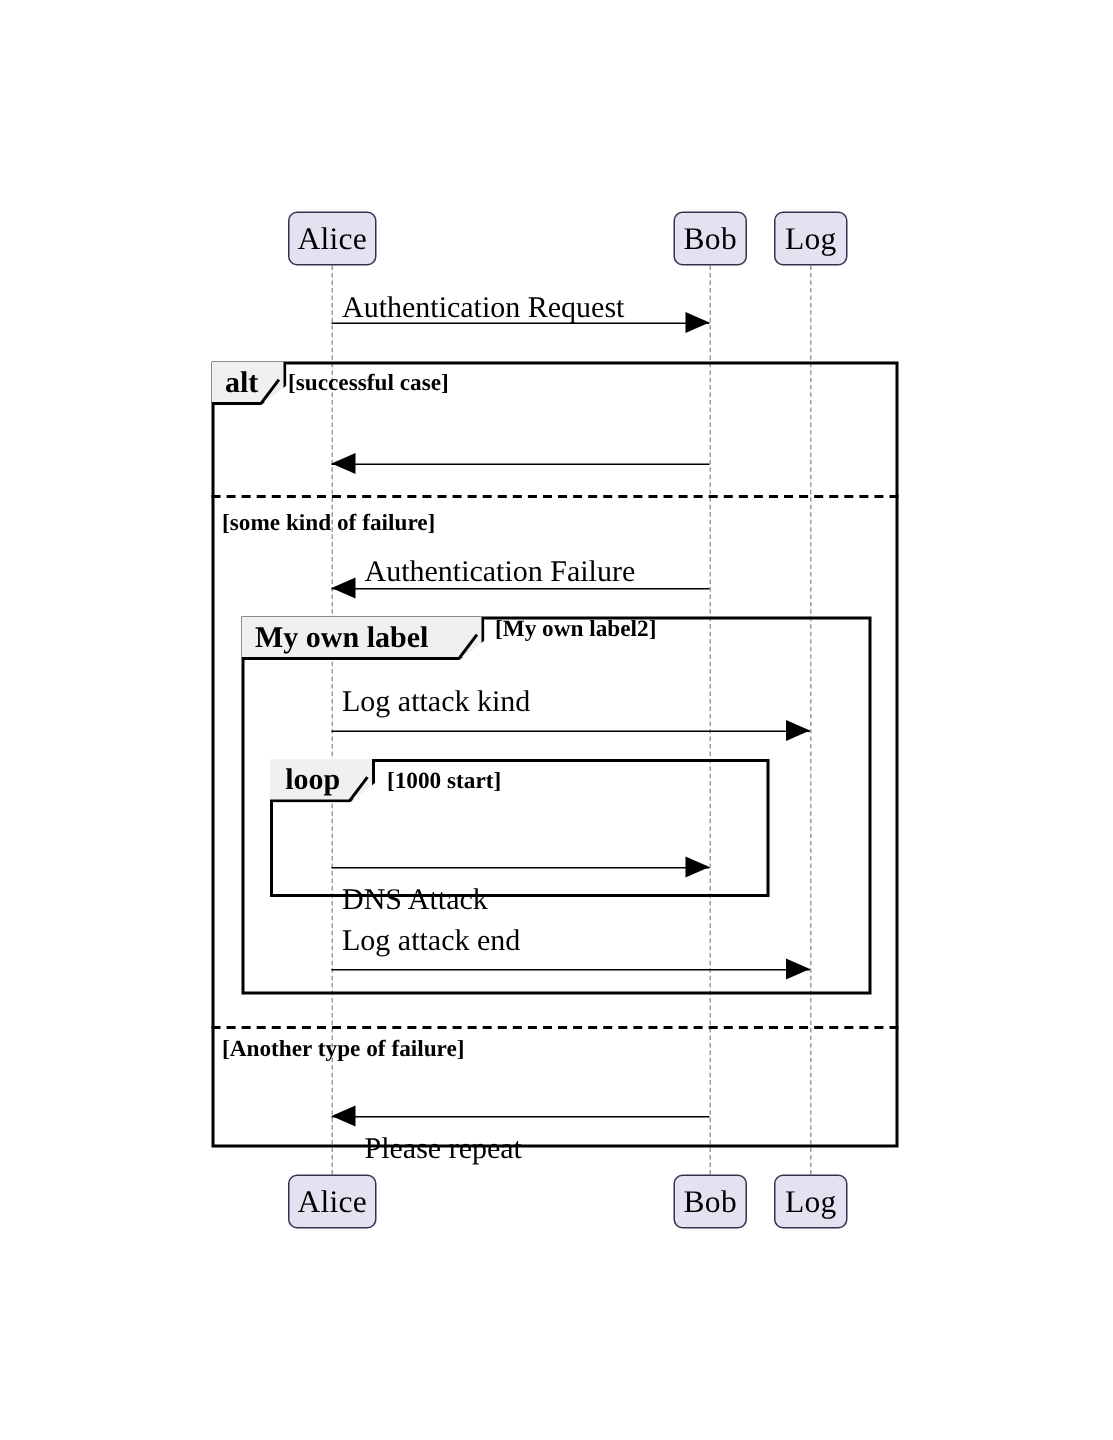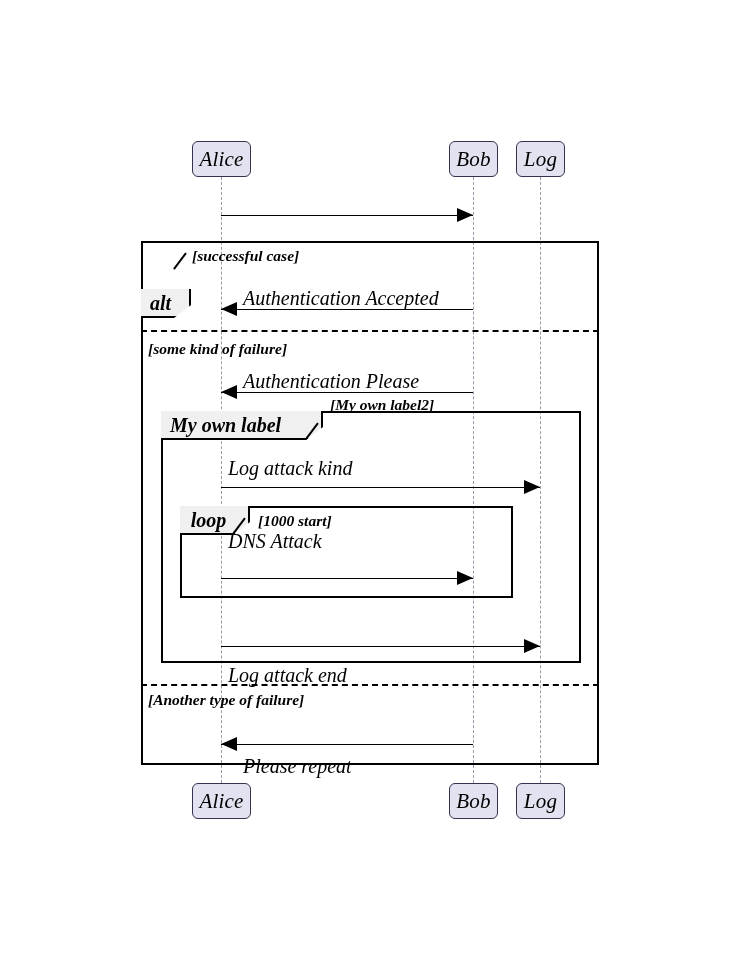--- a/index.html
+++ b/index.html
@@ -14,21 +14,20 @@
     font-family: "Liberation Serif", "DejaVu Serif", serif;
     overflow: hidden;
   }
 
   #diagram {
     position: absolute;
     left: 0;
     top: 0;
     width: 742px;
     height: 780px;
-    font-style: italic;
   }
 
   
   .participant {
     position: absolute;
     box-sizing: border-box;
     background: #E2E2F0;
     border: 1.6px solid #33334d;
     border-radius: 6px;
     display: flex;
@@ -141,65 +140,65 @@
   <div class="participant" style="left:192px; top:141px; width:59px; height:36px;">
     <span>Alice</span>
   </div>
   <div class="participant" style="left:449px; top:141px; width:49px; height:36px;">
     <span>Bob</span>
   </div>
   <div class="participant" style="left:516px; top:141px; width:49px; height:36px;">
     <span>Log</span>
   </div>
 
+  <div class="msg-label" style="left:228px; top:195px;">Authentication Request</div>
   <div class="msg-line" style="left:221px; top:215px; width:252px;"></div>
   <div class="arrow-head right" style="left:457px; top:208px;"></div>
 
   <div class="fragment" style="left:141px; top:241px; width:458px; height:524px;"></div>
 
-  <div class="frag-tab" style="left:141px; top:241px; width:50px; height:29px;margin-top:48px;">
+  <div class="frag-tab" style="left:141px; top:241px; width:50px; height:29px;">
     <span>alt</span>
   </div>
   <div class="frag-tab-fold" style="left:174px; top:268px; width:20px; transform:rotate(-53deg);"></div>
   <div class="frag-guard" style="left:192px; top:248px;">[successful case]</div>
 
-  <div class="msg-label" style="left:243px; top:288px;">Authentication Accepted</div>
   <div class="msg-line" style="left:221px; top:309px; width:252px;"></div>
   <div class="arrow-head left" style="left:221px; top:302px;"></div>
 
   <div class="operand-divider" style="left:141px; top:330px; width:458px;"></div>
   <div class="frag-guard" style="left:148px; top:341px;">[some kind of failure]</div>
 
-  <div class="msg-label" style="left:243px; top:371px;">Authentication Please</div>
+  <div class="msg-label" style="left:243px; top:371px;">Authentication Failure</div>
   <div class="msg-line" style="left:221px; top:392px; width:252px;"></div>
   <div class="arrow-head left" style="left:221px; top:385px;"></div>
 
   <div class="fragment" style="left:161px; top:411px; width:420px; height:252px;"></div>
   <div class="frag-tab" style="left:161px; top:411px; width:162px; height:29px;">
     <span>My own label</span>
   </div>
   <div class="frag-tab-fold" style="left:306px; top:438px; width:20px; transform:rotate(-53deg);"></div>
-  <div class="frag-guard" style="left:330px; top:397px;">[My own label2]</div>
+  <div class="frag-guard" style="left:330px; top:412px;">[My own label2]</div>
 
   <div class="msg-label" style="left:228px; top:458px;">Log attack kind</div>
   <div class="msg-line" style="left:221px; top:487px; width:319px;"></div>
   <div class="arrow-head right" style="left:524px; top:480px;"></div>
 
   <div class="fragment" style="left:180px; top:506px; width:333px; height:92px;"></div>
   <div class="frag-tab" style="left:180px; top:506px; width:70px; height:29px;justify-content:center;">
     <span>loop</span>
   </div>
   <div class="frag-tab-fold" style="left:233px; top:533px; width:20px; transform:rotate(-53deg);"></div>
   <div class="frag-guard" style="left:258px; top:513px;">[1000 start]</div>
 
-  <div class="msg-label" style="left:228px; top:531px;">DNS Attack</div>
+  <div class="msg-label" style="left:228px; top:590px;">DNS Attack</div>
   <div class="msg-line" style="left:221px; top:578px; width:252px;"></div>
   <div class="arrow-head right" style="left:457px; top:571px;"></div>
 
-  <div class="msg-label" style="left:228px; top:617px;margin-top:48px;">Log attack end</div>
+  <div class="msg-label" style="left:228px; top:617px;">Log attack end</div>
   <div class="msg-line" style="left:221px; top:646px; width:319px;"></div>
   <div class="arrow-head right" style="left:524px; top:639px;"></div>
 
   <div class="operand-divider" style="left:141px; top:684px; width:458px;"></div>
   <div class="frag-guard" style="left:148px; top:692px;">[Another type of failure]</div>
 
   <div class="msg-label" style="left:243px; top:756px;">Please repeat</div>
   <div class="msg-line" style="left:221px; top:744px; width:252px;"></div>
   <div class="arrow-head left" style="left:221px; top:737px;"></div>
 

